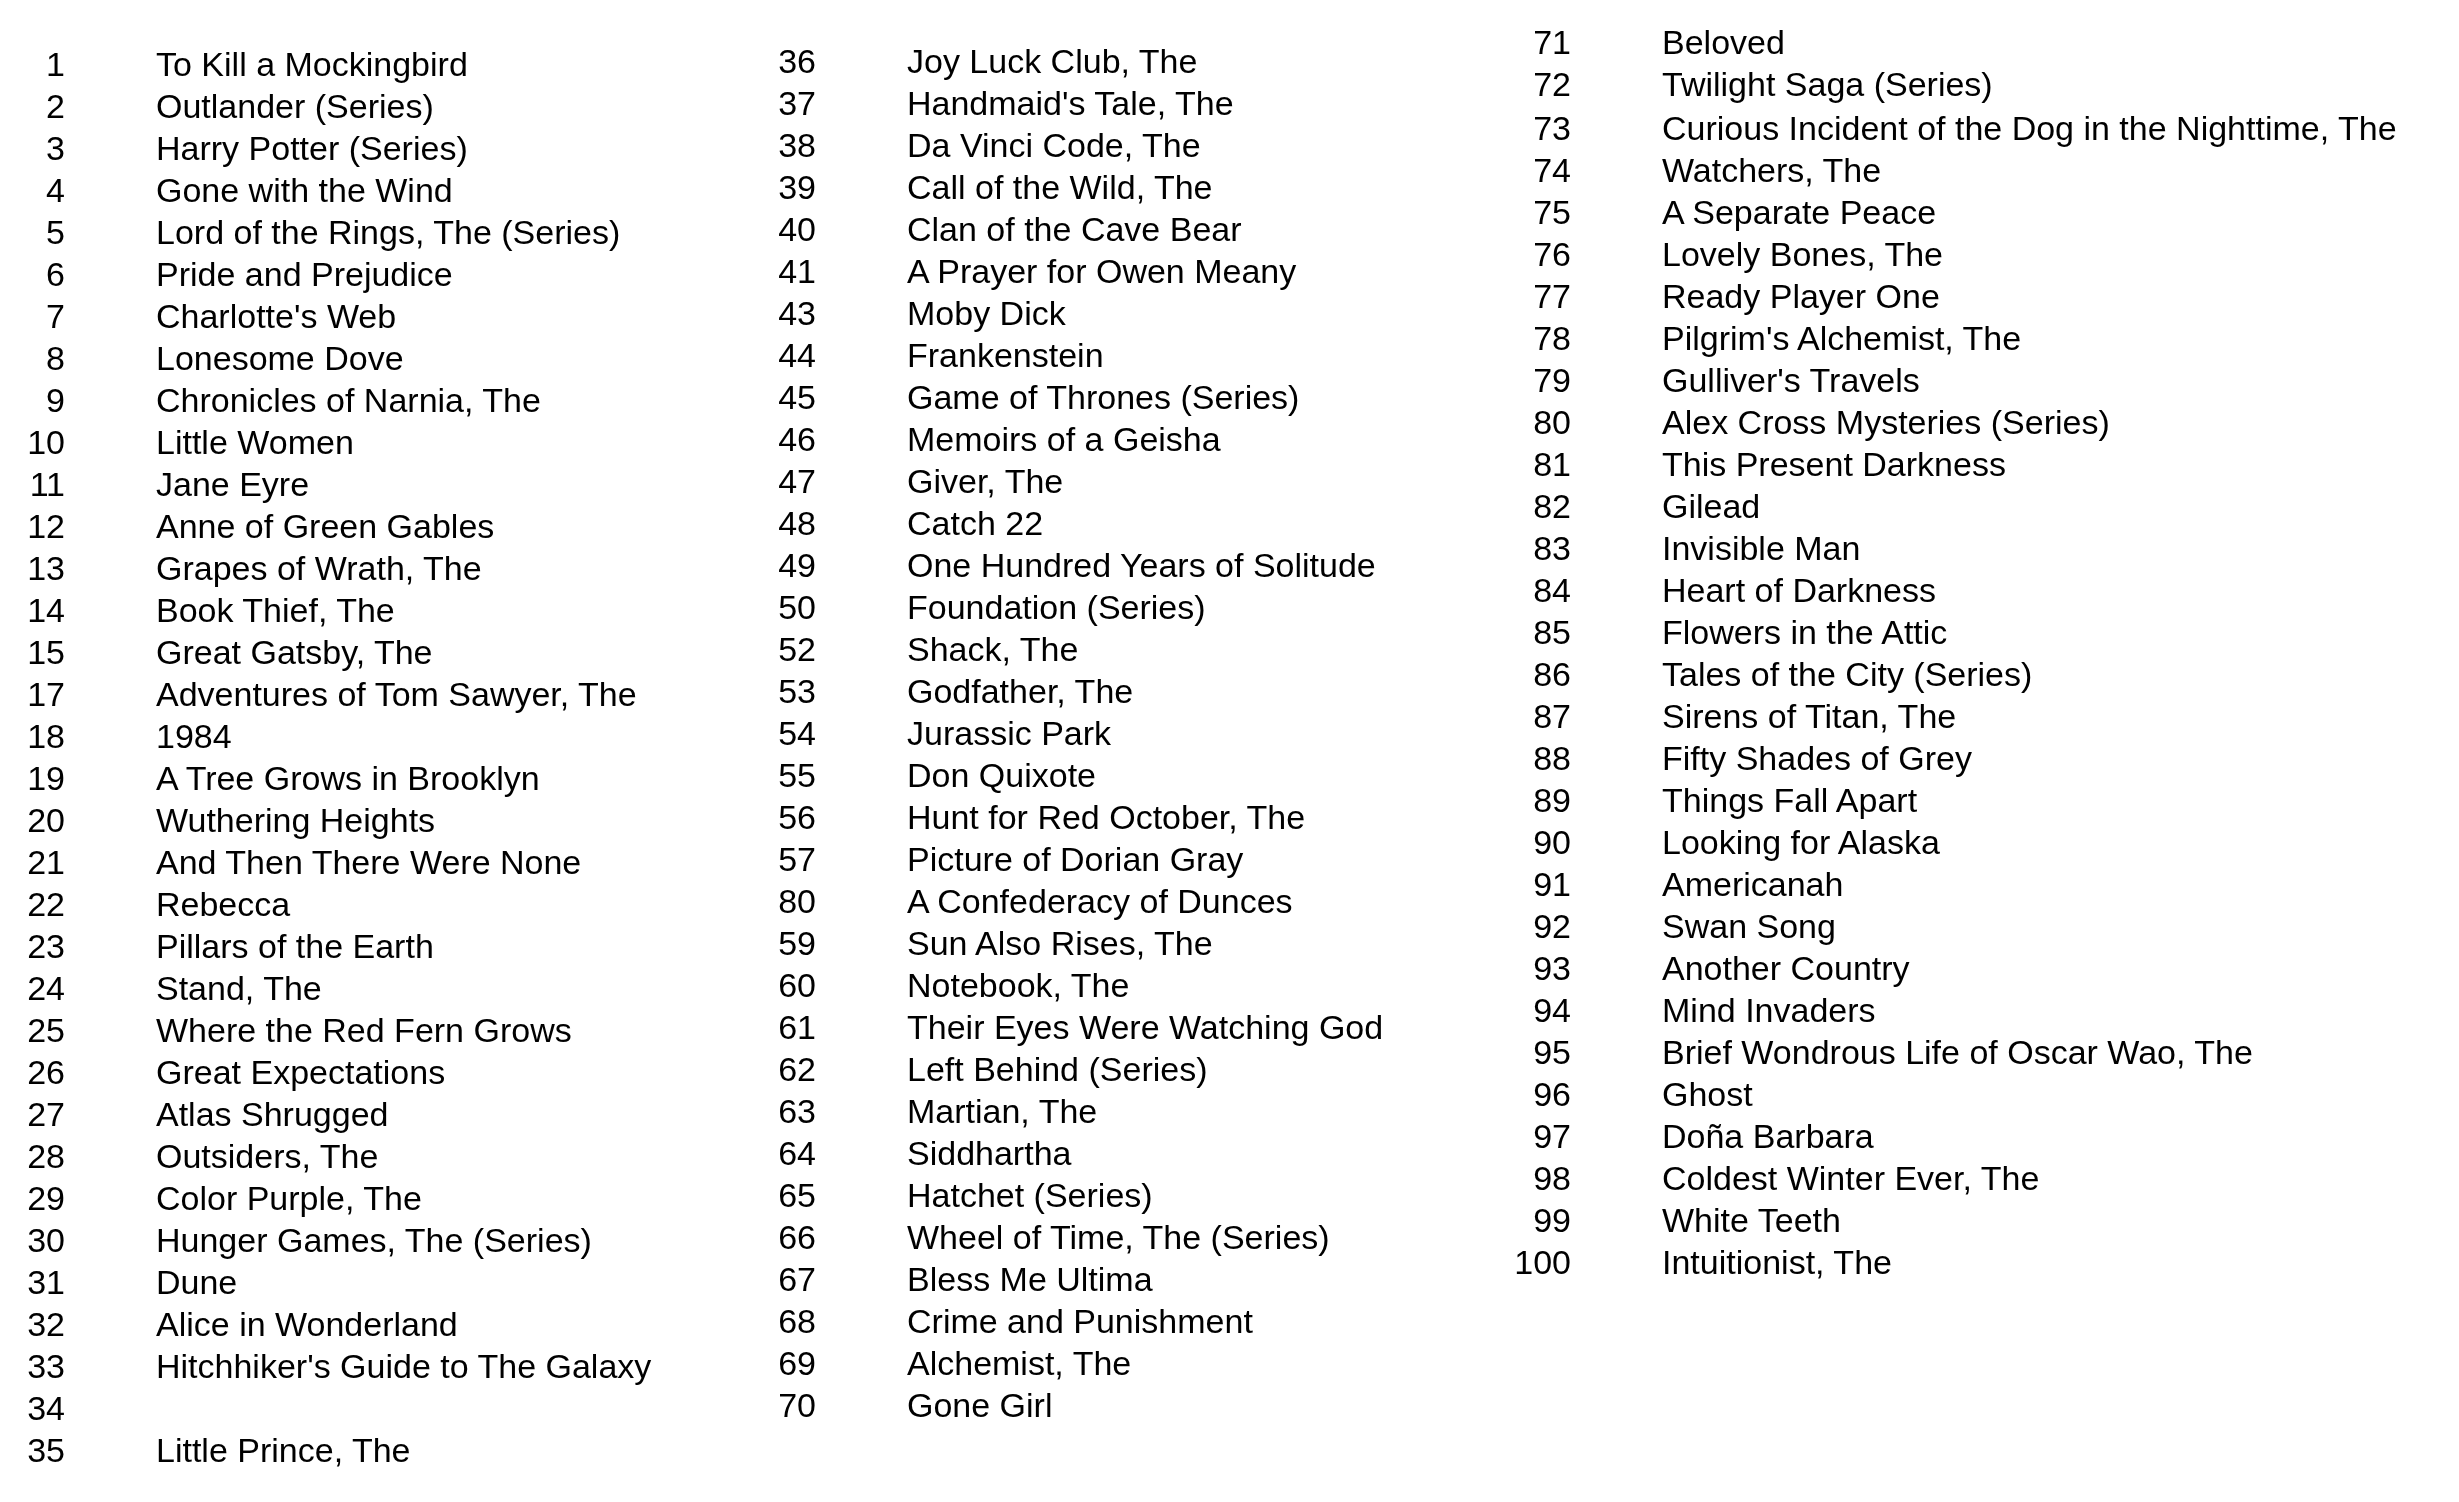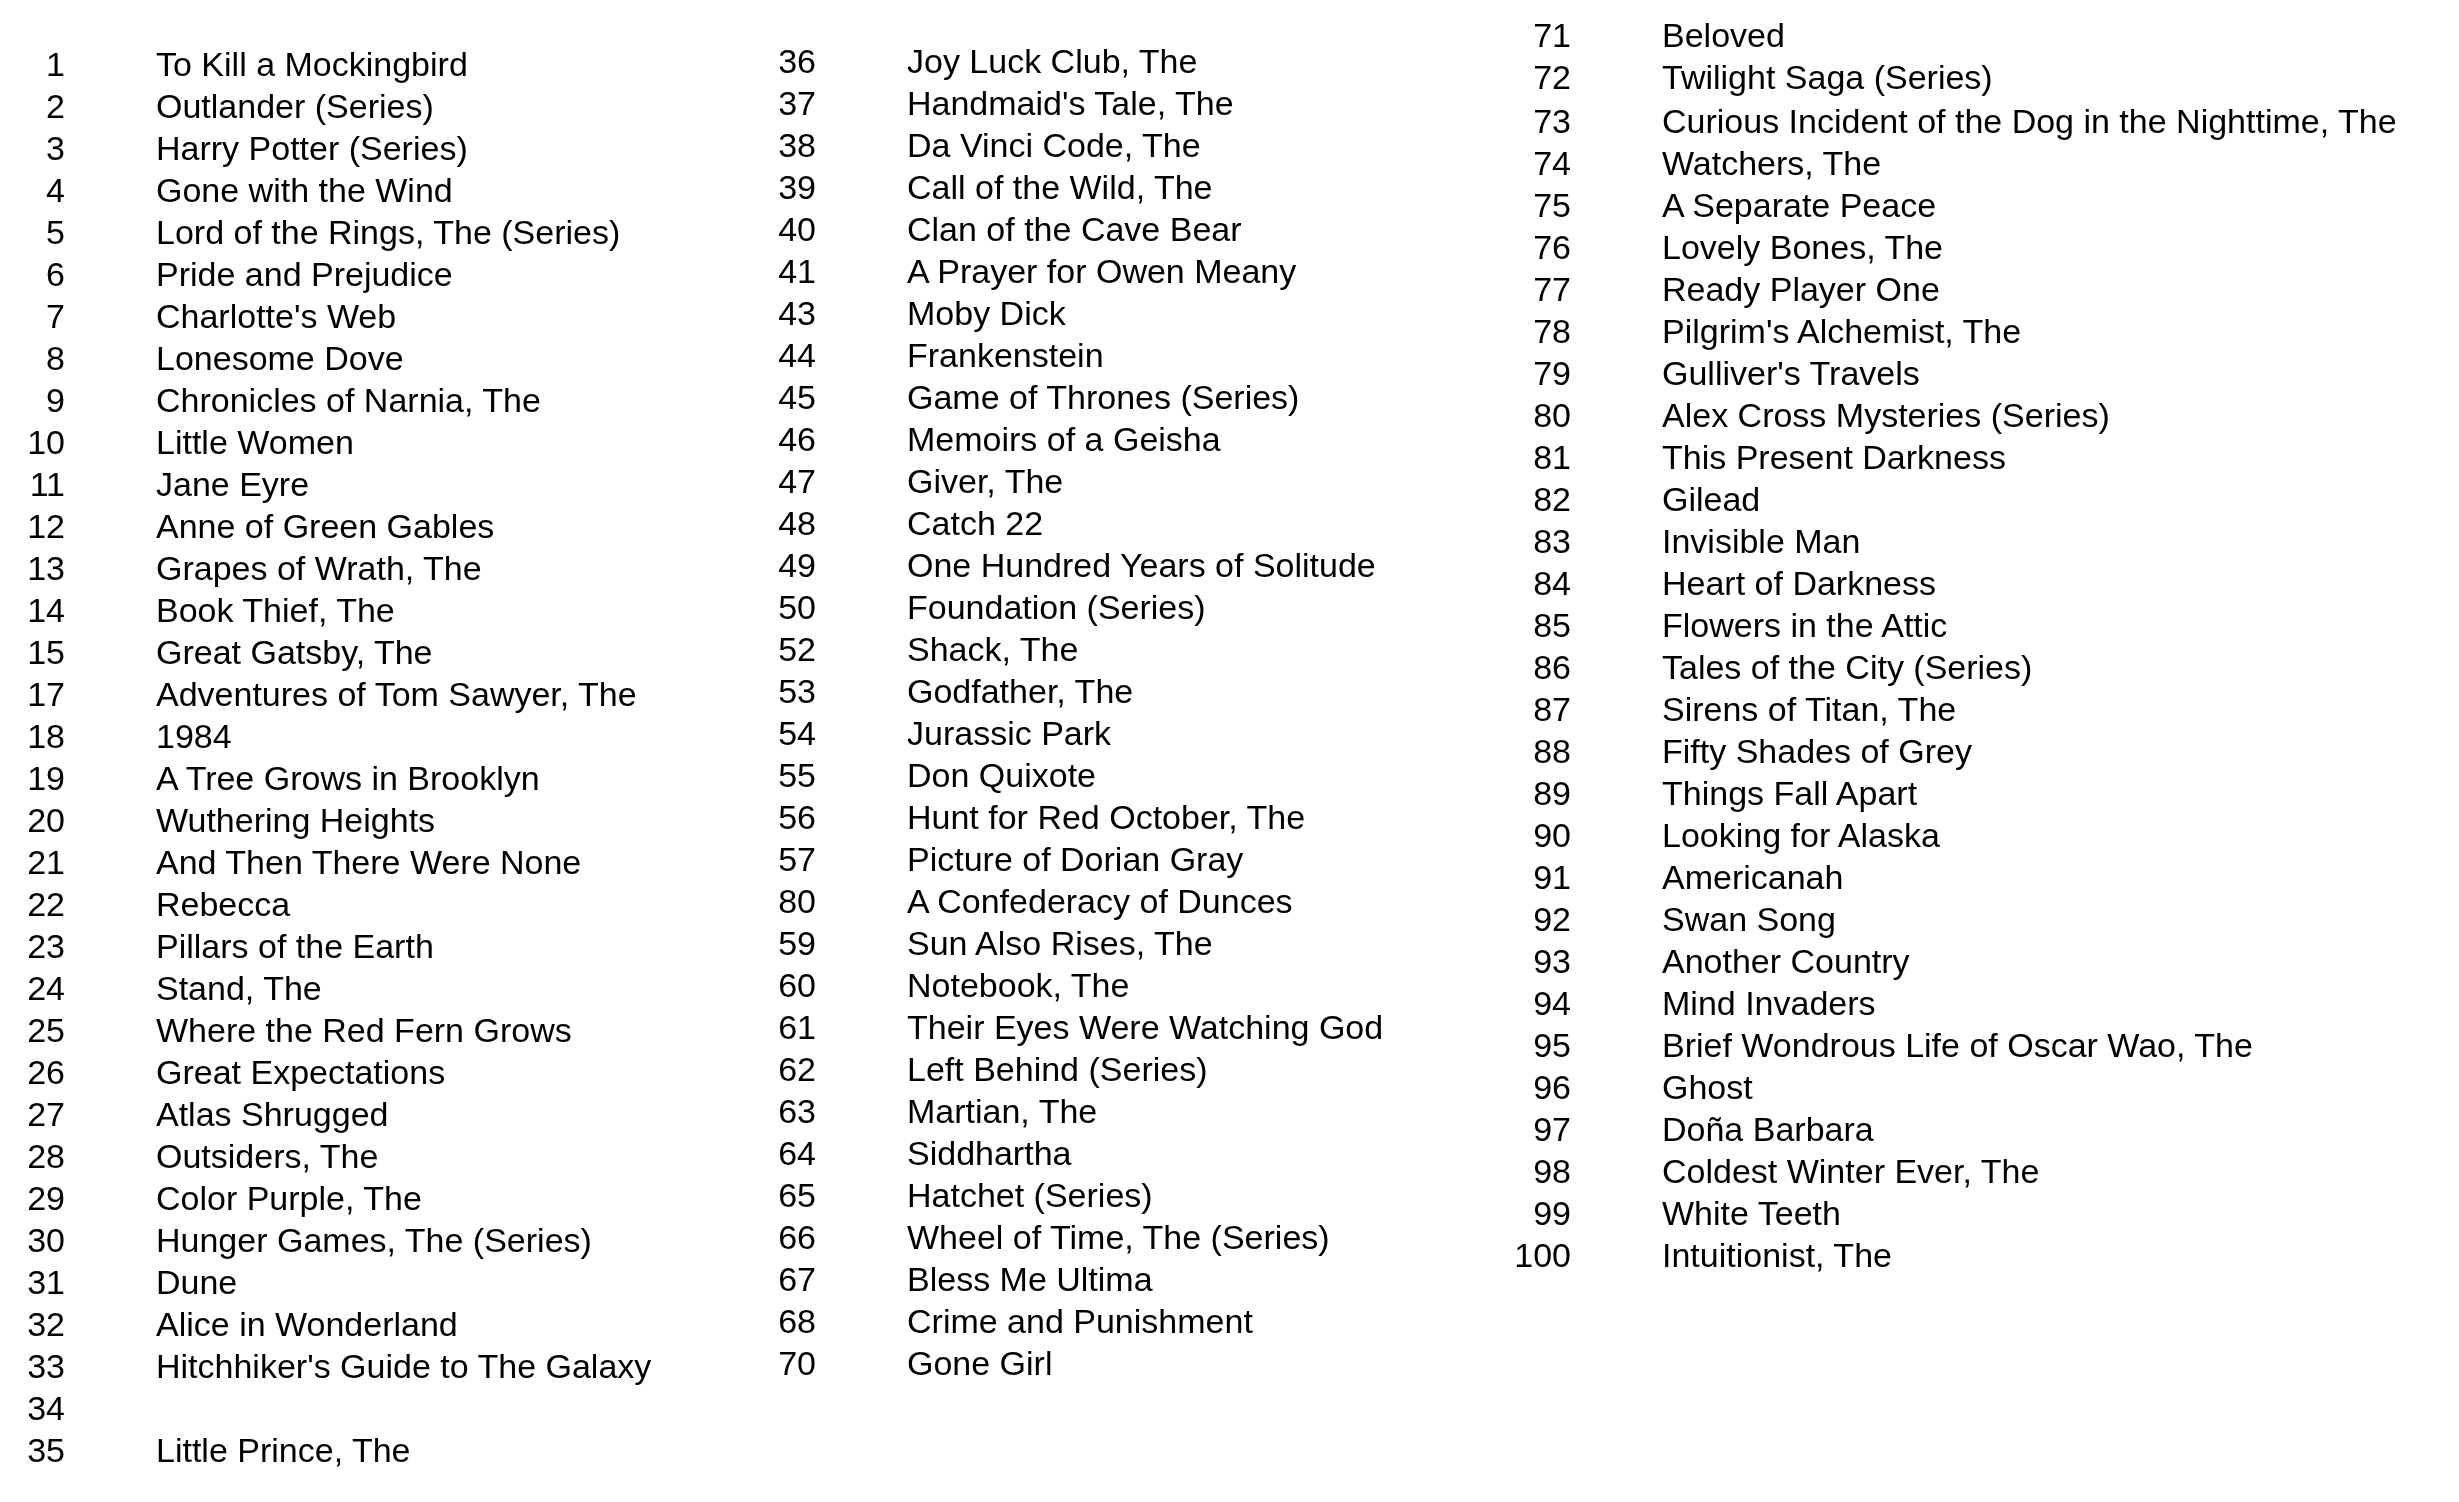--- a/index.html
+++ b/index.html
@@ -18,21 +18,21 @@
   }
   .list-root {
     position: absolute;
     inset: 0;
   }
   .col {
     position: absolute;
   }
   .col1 { left: 0px;    top: 43px; }
   .col2 { left: 751px;  top: 21px; margin-top: 19px; }
-  .col3 { left: 1506px; top: 14px; }
+  .col3 { left: 1506px; top: 21px; }
   .row {
     display: flex;
     line-height: 42px;
     white-space: nowrap;
   }
   
   .col3 .row:nth-child(3) { margin-top: 2px; }
   .rank {
     flex: 0 0 65px;
     text-align: right;
@@ -301,20 +301,24 @@
       </div>
       <div class="row">
         <span class="rank">67</span>
         <span class="title">Bless Me Ultima</span>
       </div>
       <div class="row">
         <span class="rank">68</span>
         <span class="title">Crime and Punishment</span>
       </div>
       <div class="row">
+        <span class="rank">69</span>
+        <span class="title">Alchemist, The</span>
+      </div>
+      <div class="row">
         <span class="rank">70</span>
         <span class="title">Gone Girl</span>
       </div>
     </div>
   <div class="col col3">
       <div class="row">
         <span class="rank">71</span>
         <span class="title">Beloved</span>
       </div>
       <div class="row">

